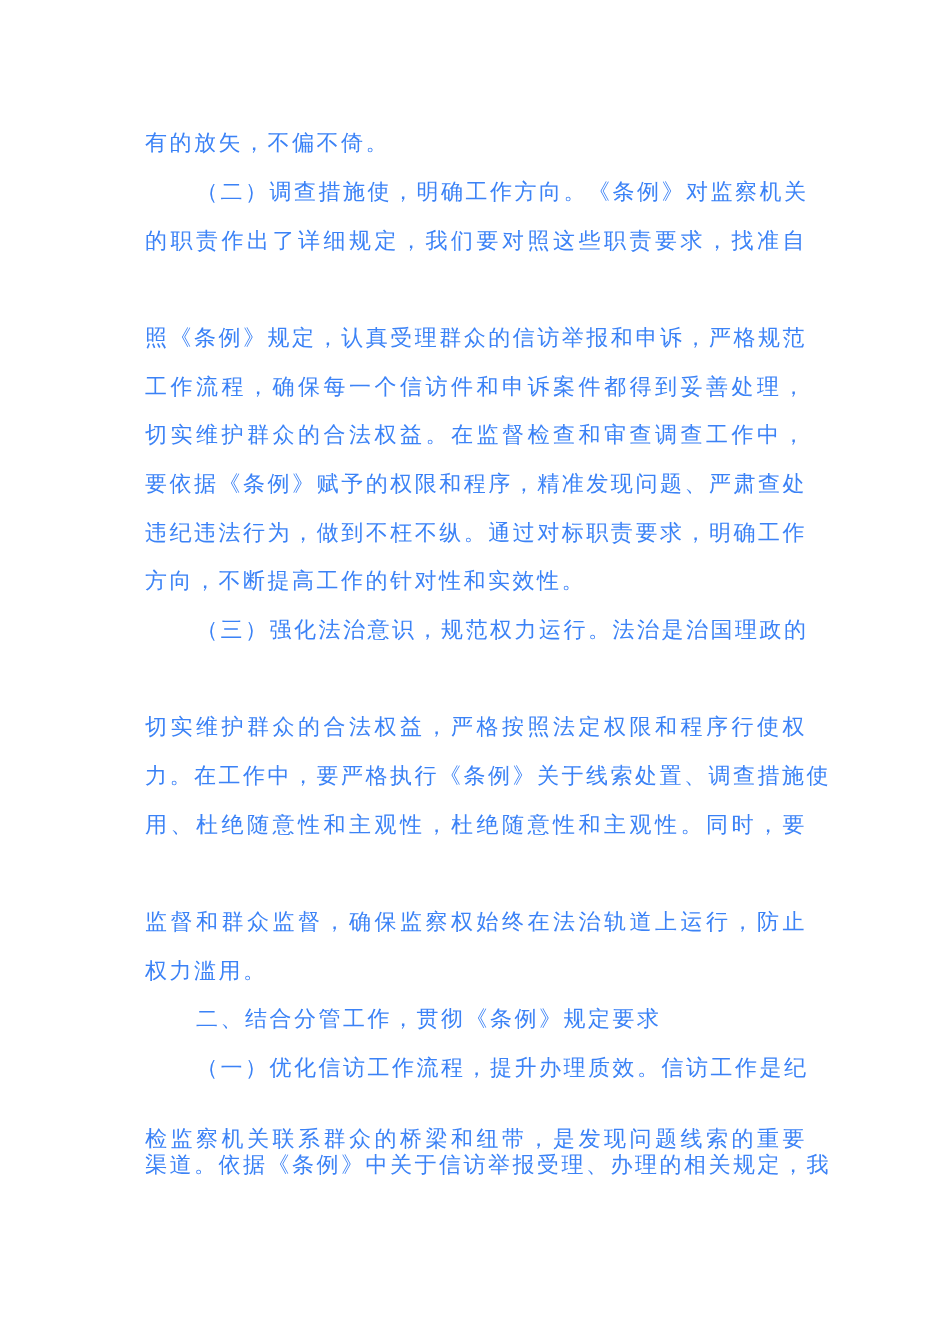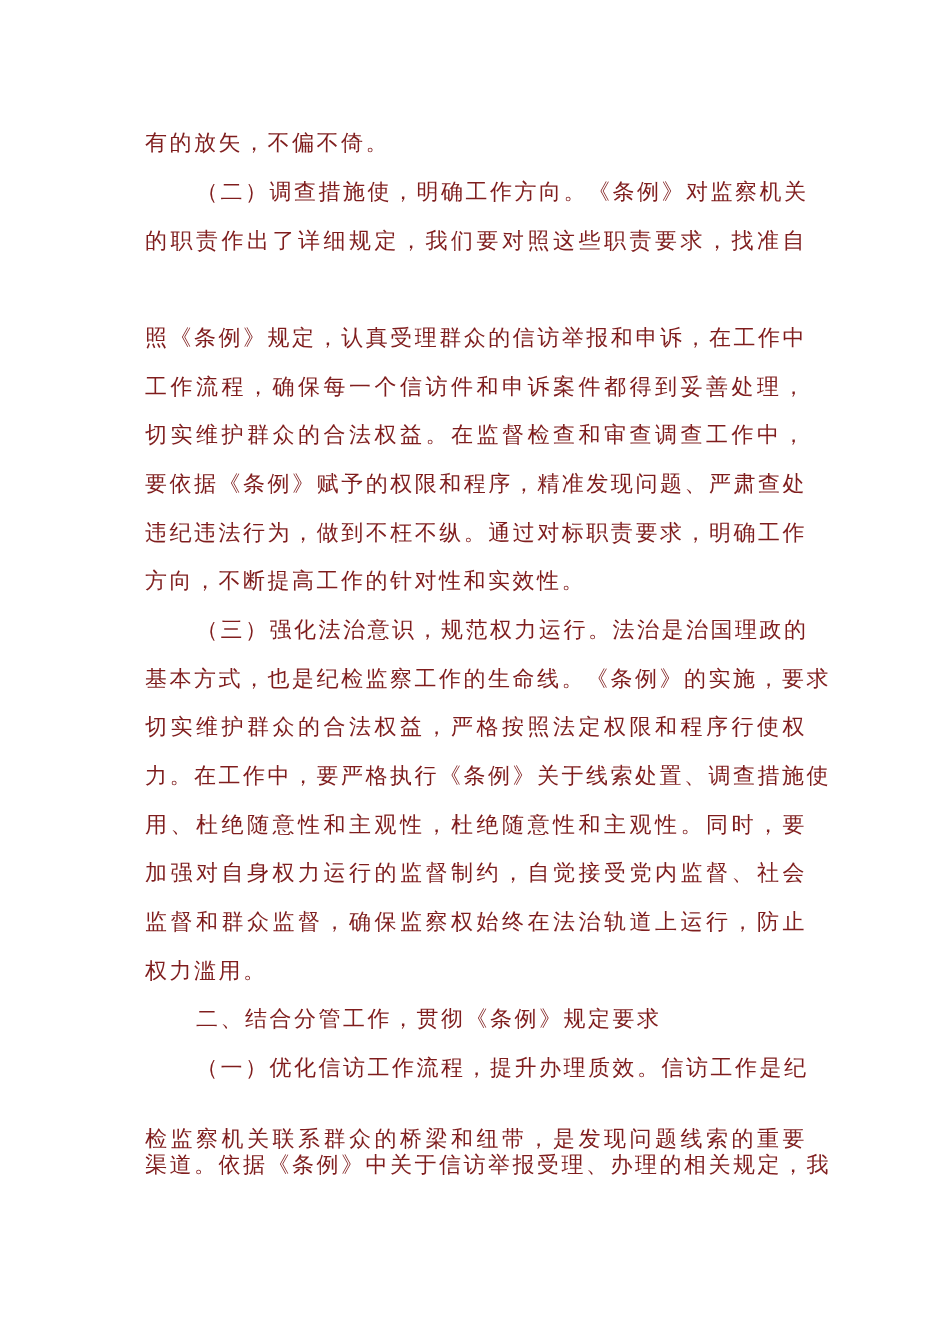--- a/index.html
+++ b/index.html
@@ -8,47 +8,45 @@
       position: absolute; left: 0; top: 0; width: 950px; height: 1344px; background: #ffffff;
     }
     .line {
       position: absolute;
       left: 145px;
       width: 662px;
       height: 30px;
       font-family: "DejaVu Sans", "Liberation Sans", sans-serif;
       font-size: 22px;
       line-height: 30px;
-      color: #7f1d1d;
+      color: #3b82f6;
       white-space: nowrap;
       letter-spacing: 2.5px;
       text-align: justify;
       text-align-last: justify;
     }
     .line.last { text-align-last: left; }
     .line.indent { left: 196px; width: 611px; }
   </style>
 </head>
 <body>
 
 <div class="page">
   <div class="line last" style="top:128px">有的放矢，不偏不倚。</div>
   <div class="line indent" style="top:177px">（二）调查措施使，明确工作方向。《条例》对监察机关</div>
   <div class="line" style="top:226px">的职责作出了详细规定，我们要对照这些职责要求，找准自</div>
-  <div class="line" style="top:323px">照《条例》规定，认真受理群众的信访举报和申诉，在工作中</div>
+  <div class="line" style="top:323px">照《条例》规定，认真受理群众的信访举报和申诉，严格规范</div>
   <div class="line" style="top:372px">工作流程，确保每一个信访件和申诉案件都得到妥善处理，</div>
   <div class="line" style="top:420px">切实维护群众的合法权益。在监督检查和审查调查工作中，</div>
   <div class="line" style="top:469px">要依据《条例》赋予的权限和程序，精准发现问题、严肃查处</div>
   <div class="line" style="top:518px">违纪违法行为，做到不枉不纵。通过对标职责要求，明确工作</div>
   <div class="line last" style="top:566px">方向，不断提高工作的针对性和实效性。</div>
   <div class="line indent" style="top:615px">（三）强化法治意识，规范权力运行。法治是治国理政的</div>
-  <div class="line" style="top:664px">基本方式，也是纪检监察工作的生命线。《条例》的实施，要求</div>
   <div class="line" style="top:712px">切实维护群众的合法权益，严格按照法定权限和程序行使权</div>
   <div class="line" style="top:761px">力。在工作中，要严格执行《条例》关于线索处置、调查措施使</div>
   <div class="line" style="top:810px">用、杜绝随意性和主观性，杜绝随意性和主观性。同时，要</div>
-  <div class="line" style="top:858px">加强对自身权力运行的监督制约，自觉接受党内监督、社会</div>
   <div class="line" style="top:907px">监督和群众监督，确保监察权始终在法治轨道上运行，防止</div>
   <div class="line last" style="top:956px">权力滥用。</div>
   <div class="line last indent" style="top:1004px">二、结合分管工作，贯彻《条例》规定要求</div>
   <div class="line indent" style="top:1053px">（一）优化信访工作流程，提升办理质效。信访工作是纪</div>
   <div class="line" style="top:1124px">检监察机关联系群众的桥梁和纽带，是发现问题线索的重要</div>
   <div class="line" style="top:1150px">渠道。依据《条例》中关于信访举报受理、办理的相关规定，我</div>
 </div>
 
 </body></html>

